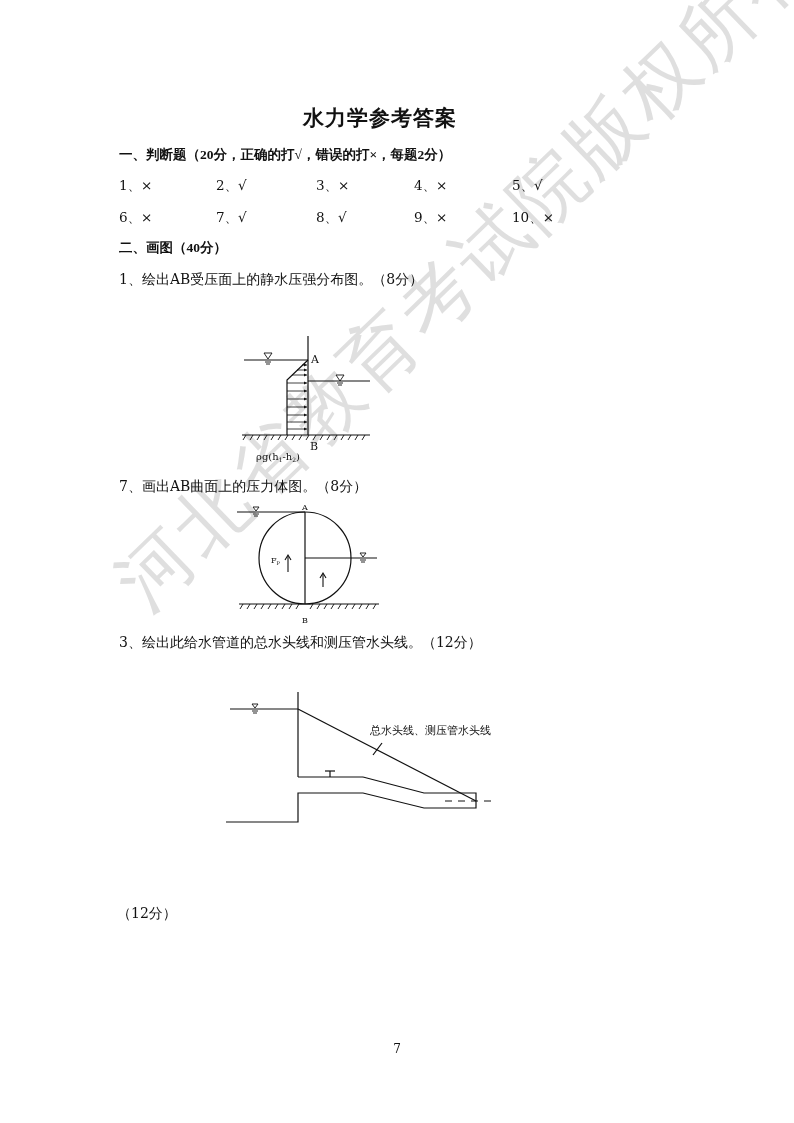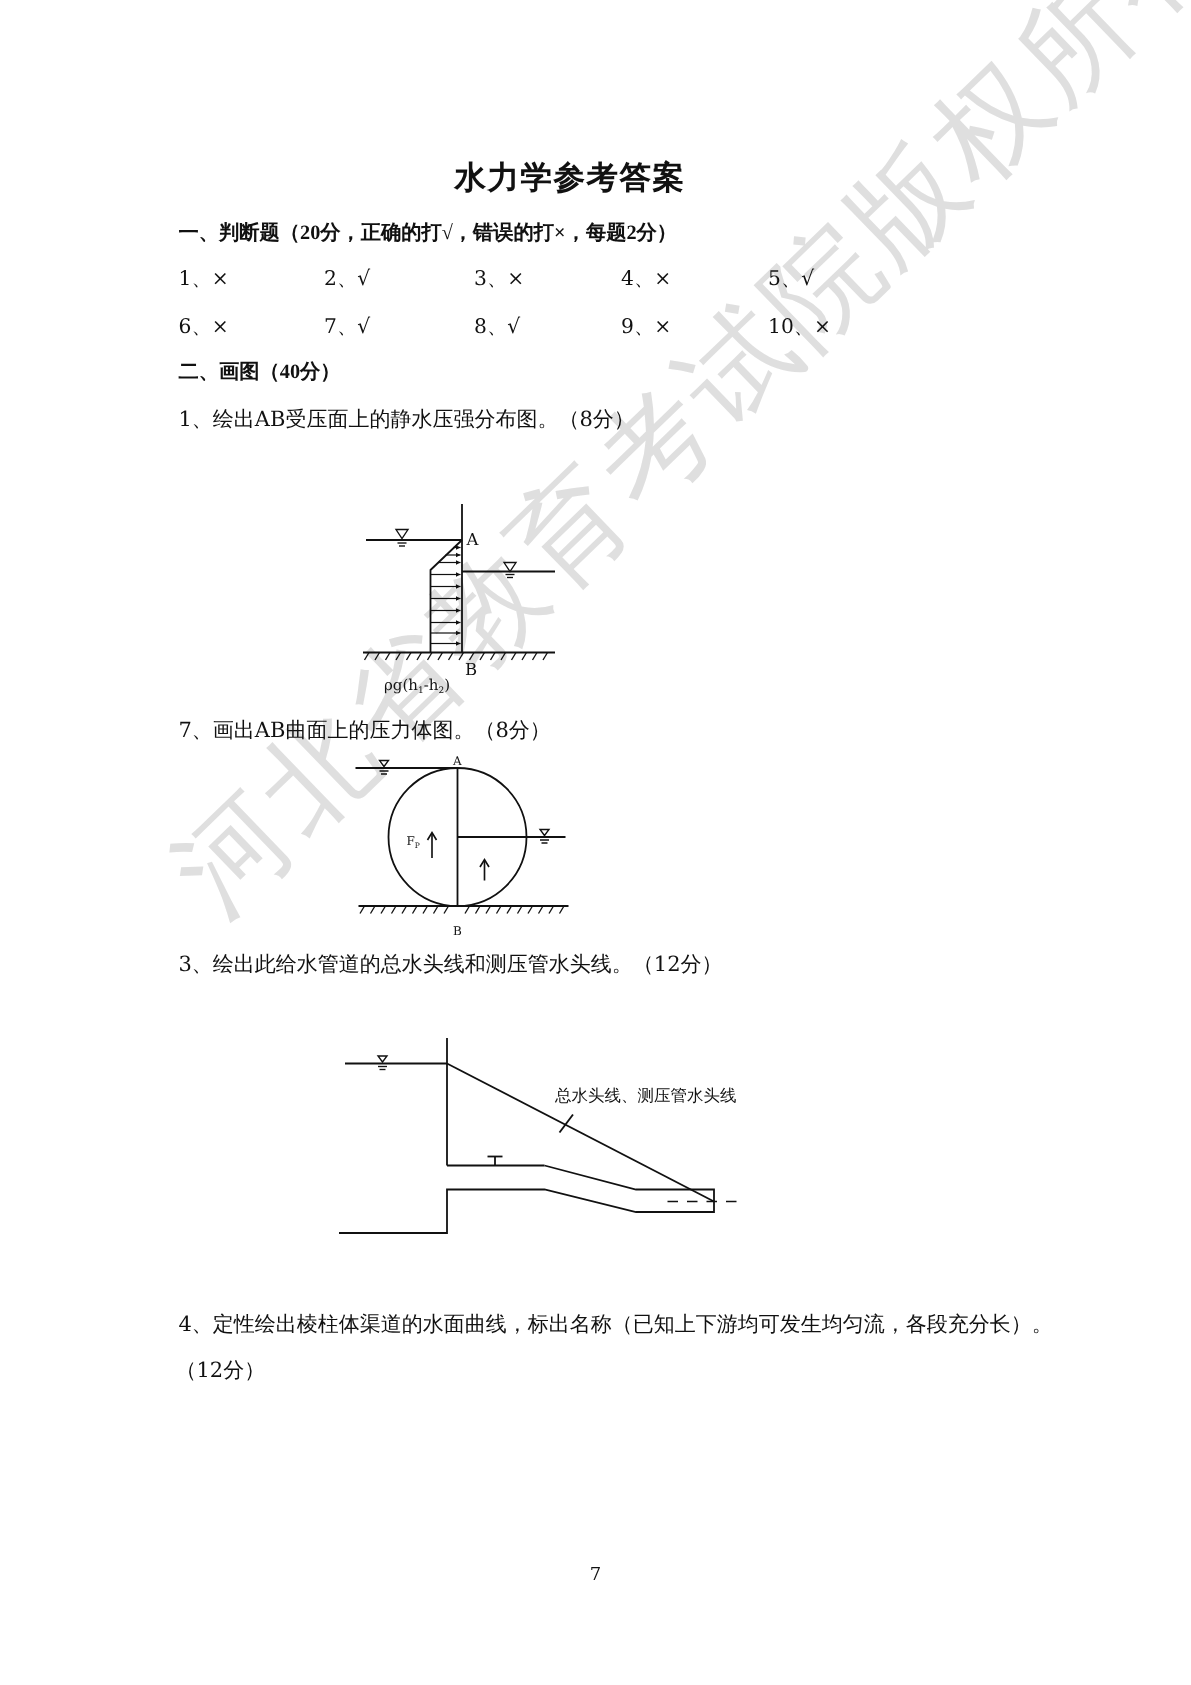--- a/index.html
+++ b/index.html
@@ -195,17 +195,16 @@
       <line x1="225" y1="111" x2="272" y2="111"></line>
     </g>
     <g stroke="#111" stroke-width="0.9" fill="none">
       <polygon points="32,14 38,14 35,18"></polygon>
         <line x1="32" y1="21" x2="38" y2="21"></line>
         <line x1="33" y1="23" x2="37" y2="23"></line>
     </g>
     <text x="150" y="44" font-size="11" fill="#111">总水头线、测压管水头线</text>
   </svg>
 
-  <div class="q" style="top:874px;">4、定性绘出棱柱体渠道的水面曲线，标出名称（已知上下游均可发生均匀流，各段充分长）。</div>
   <div class="q" style="top:905px; left:117px;text-align:center;">（12分）</div>
 
   <div class="pagenum">7</div>
 </div>
 
 </body></html>

